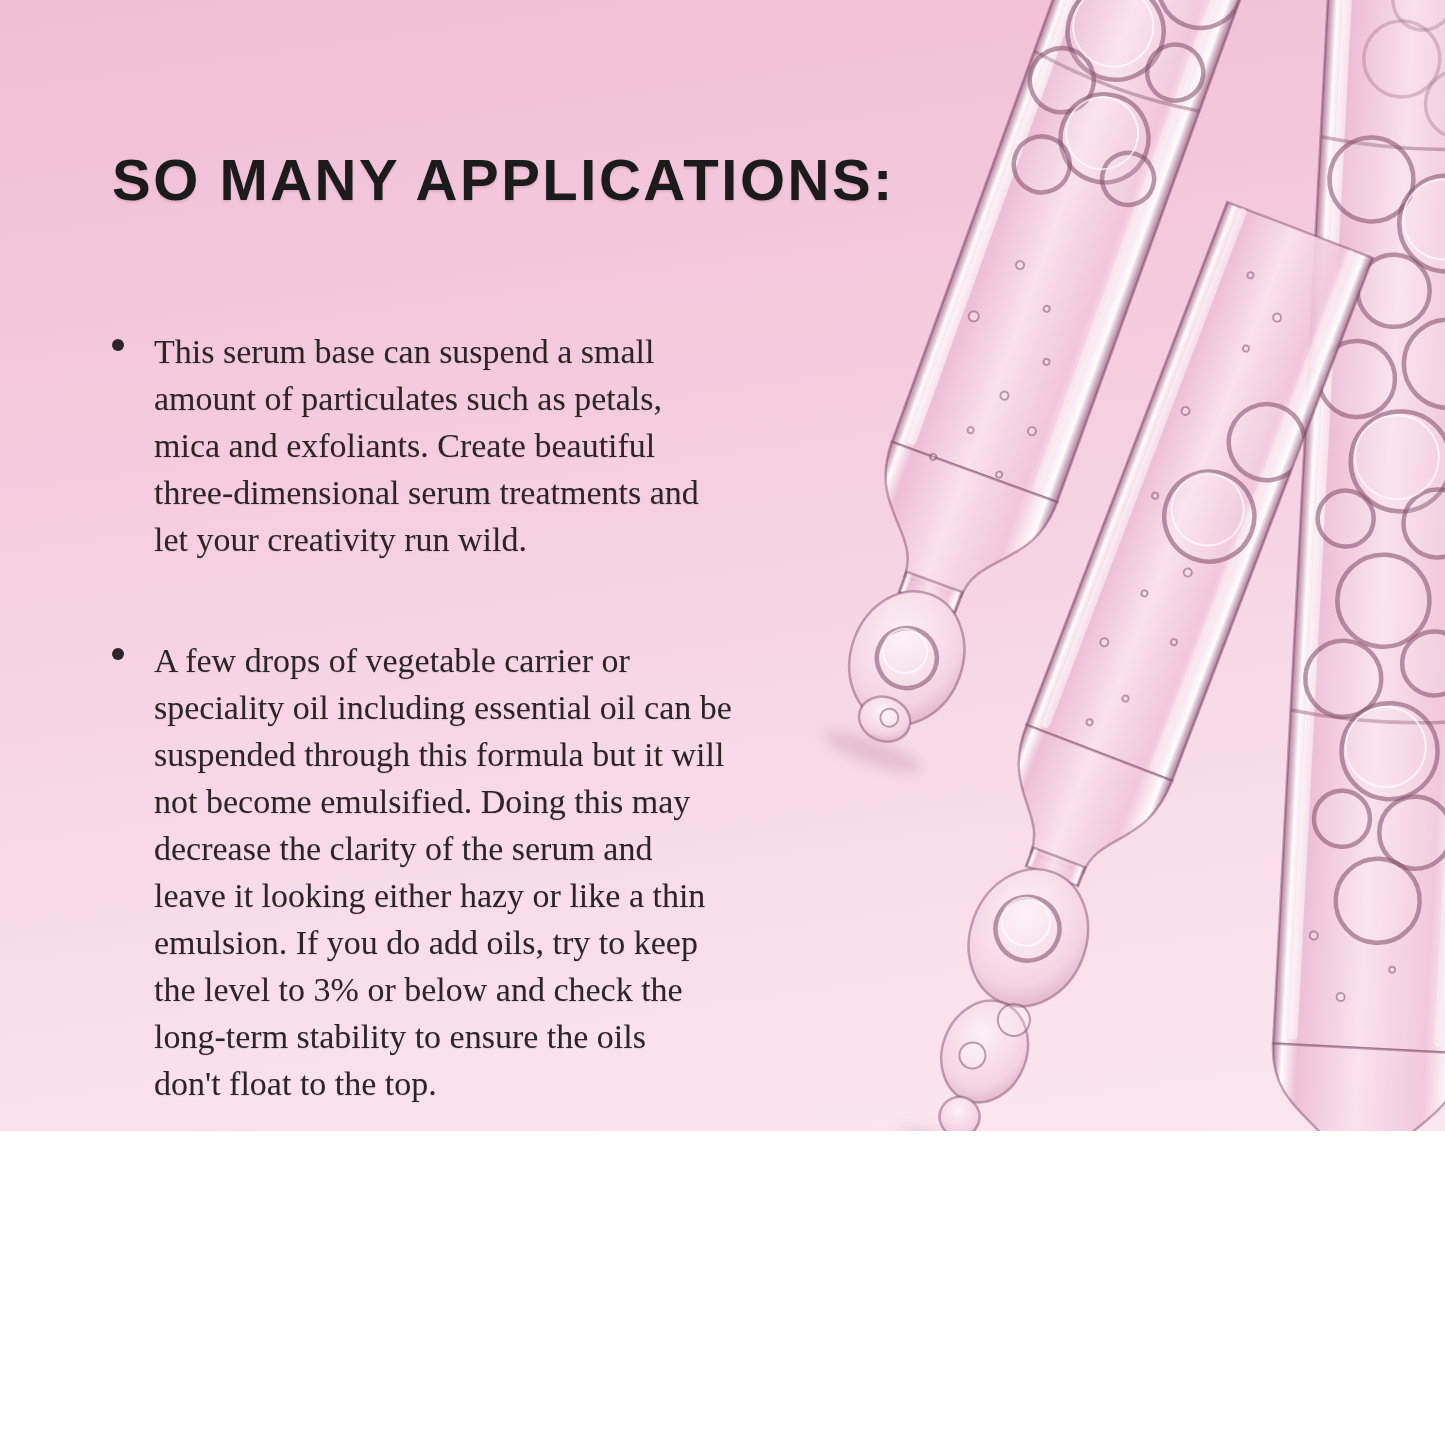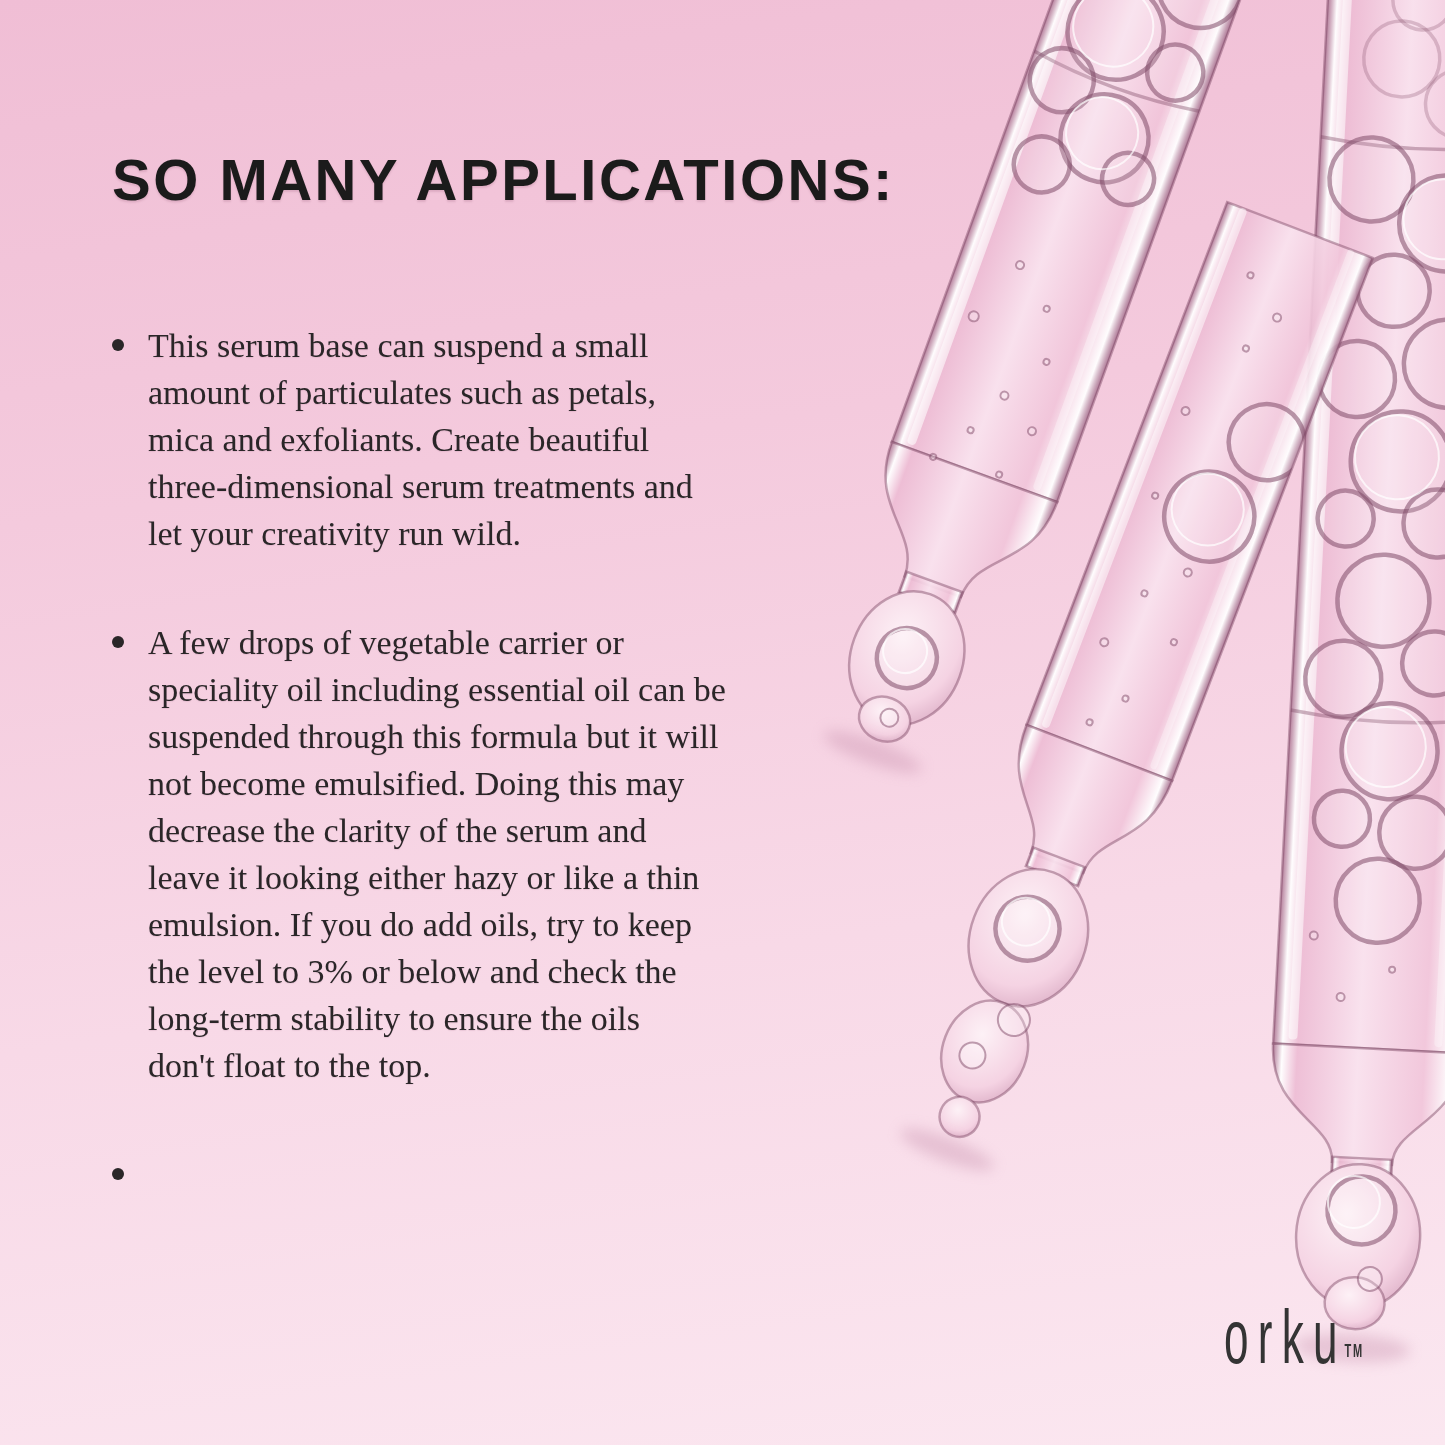--- a/index.html
+++ b/index.html
@@ -1,18 +1,18 @@
 <!DOCTYPE html>
 <html style="--bg-top: #f0bed5; --bg-bottom: #fbe7f0; --title-color: #1b1b1b; --body-color: #2a2628; --logo-color: #343434; --glass-edge: #7f4a67; --liquid-fill: #f9e2ee;"><head>
 <meta charset="utf-8">
 <style>
   html,body{margin:0;padding:0;}
   body{width:1445px;height:1445px;overflow:hidden;font-family:"Liberation Sans",sans-serif;}
   .canvas{
-    position:relative;width:1445px;height:1445px;overflow:hidden;
+    position:relative;width:1445px;height:1131px;overflow:hidden;
     background:linear-gradient(172deg,var(--bg-top,#f0bed5) 0%,#f4cadd 32%,#f8d9e7 64%,var(--bg-bottom,#fbe7f0) 100%);
   }
   svg.photo{position:absolute;inset:0;width:1445px;height:1445px;display:block;}
   .title{
     position:absolute;left:112px;top:150px;margin:0;
     font-family:"Liberation Sans",sans-serif;font-weight:700;
     font-size:58px;letter-spacing:2.5px;line-height:1.05;
     color:var(--title-color,#1b1b1b);
     text-shadow:0 2px 2px rgba(150,90,120,.22);
     white-space:nowrap;
@@ -20,21 +20,21 @@
   .bullets{
     position:absolute;left:112px;top:322px;width:840px;
     list-style:none;margin:0;padding:0;
   }
   .bullet{display:flex;align-items:flex-start;margin:0 0 62px 0;}
   .dot{
     flex:0 0 auto;width:12px;height:12px;border-radius:50%;
     background:var(--body-color,#2a2628);margin:17px 24px 0 0;
   }
   .btext{
-    margin:0;font-family:"Liberation Serif","DejaVu Serif",serif;
+    margin:6px;font-family:"Liberation Serif","DejaVu Serif",serif;
     font-size:34px;line-height:47px;color:var(--body-color,#2a2628);
     white-space:pre-line;text-shadow:0 1px 1px rgba(150,90,120,.15);
   }
   .logo{
     position:absolute;left:1224px;top:1293px;
     transform:scaleX(.58);transform-origin:left top;
     font-family:"Liberation Sans",sans-serif;font-weight:300;
     font-size:76px;letter-spacing:16px;color:var(--logo-color,#343434);
     white-space:nowrap;
   }

